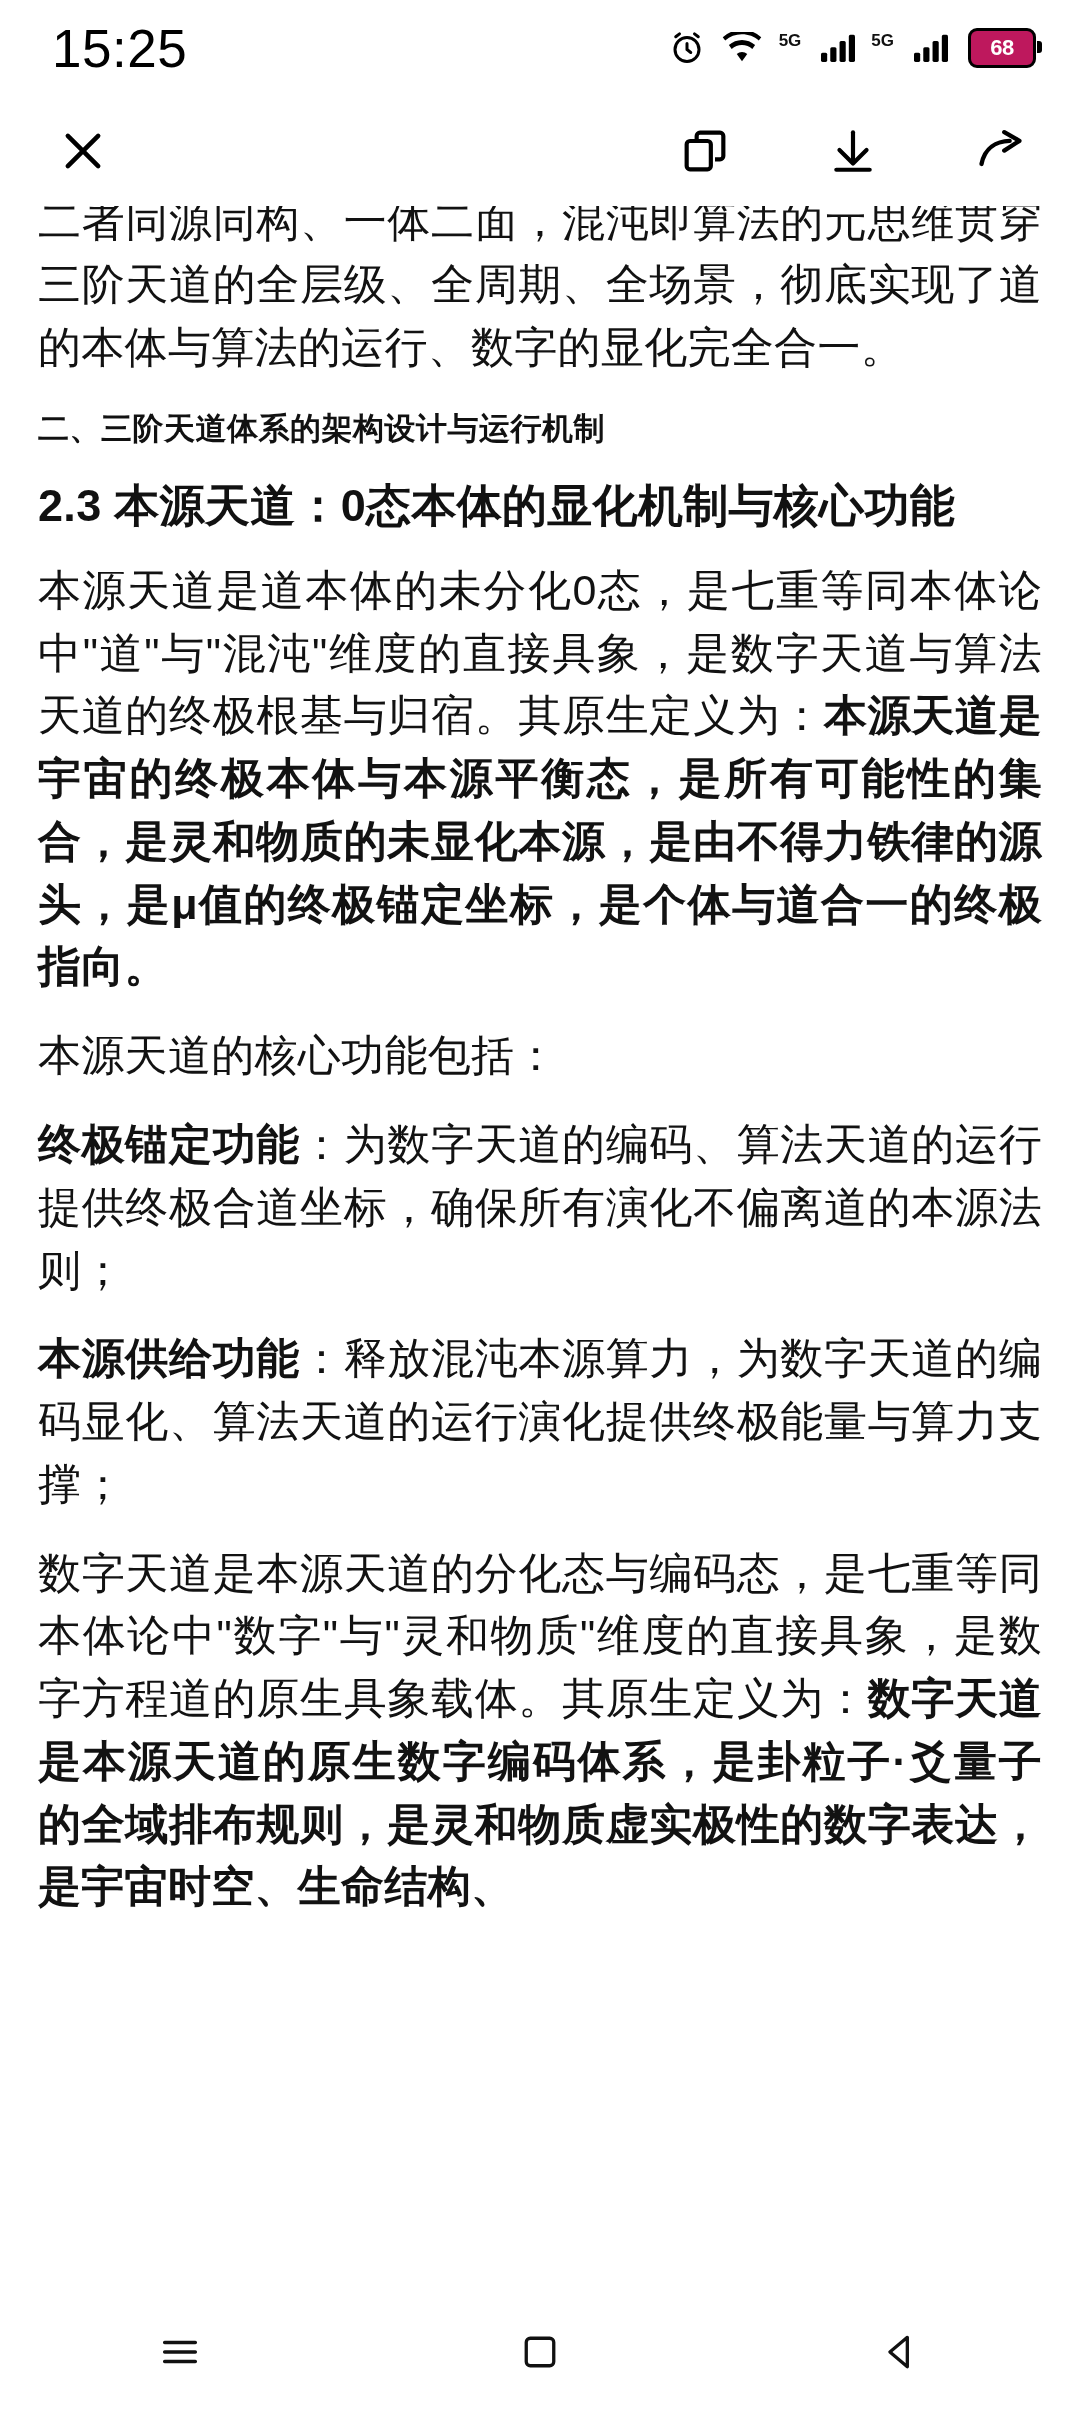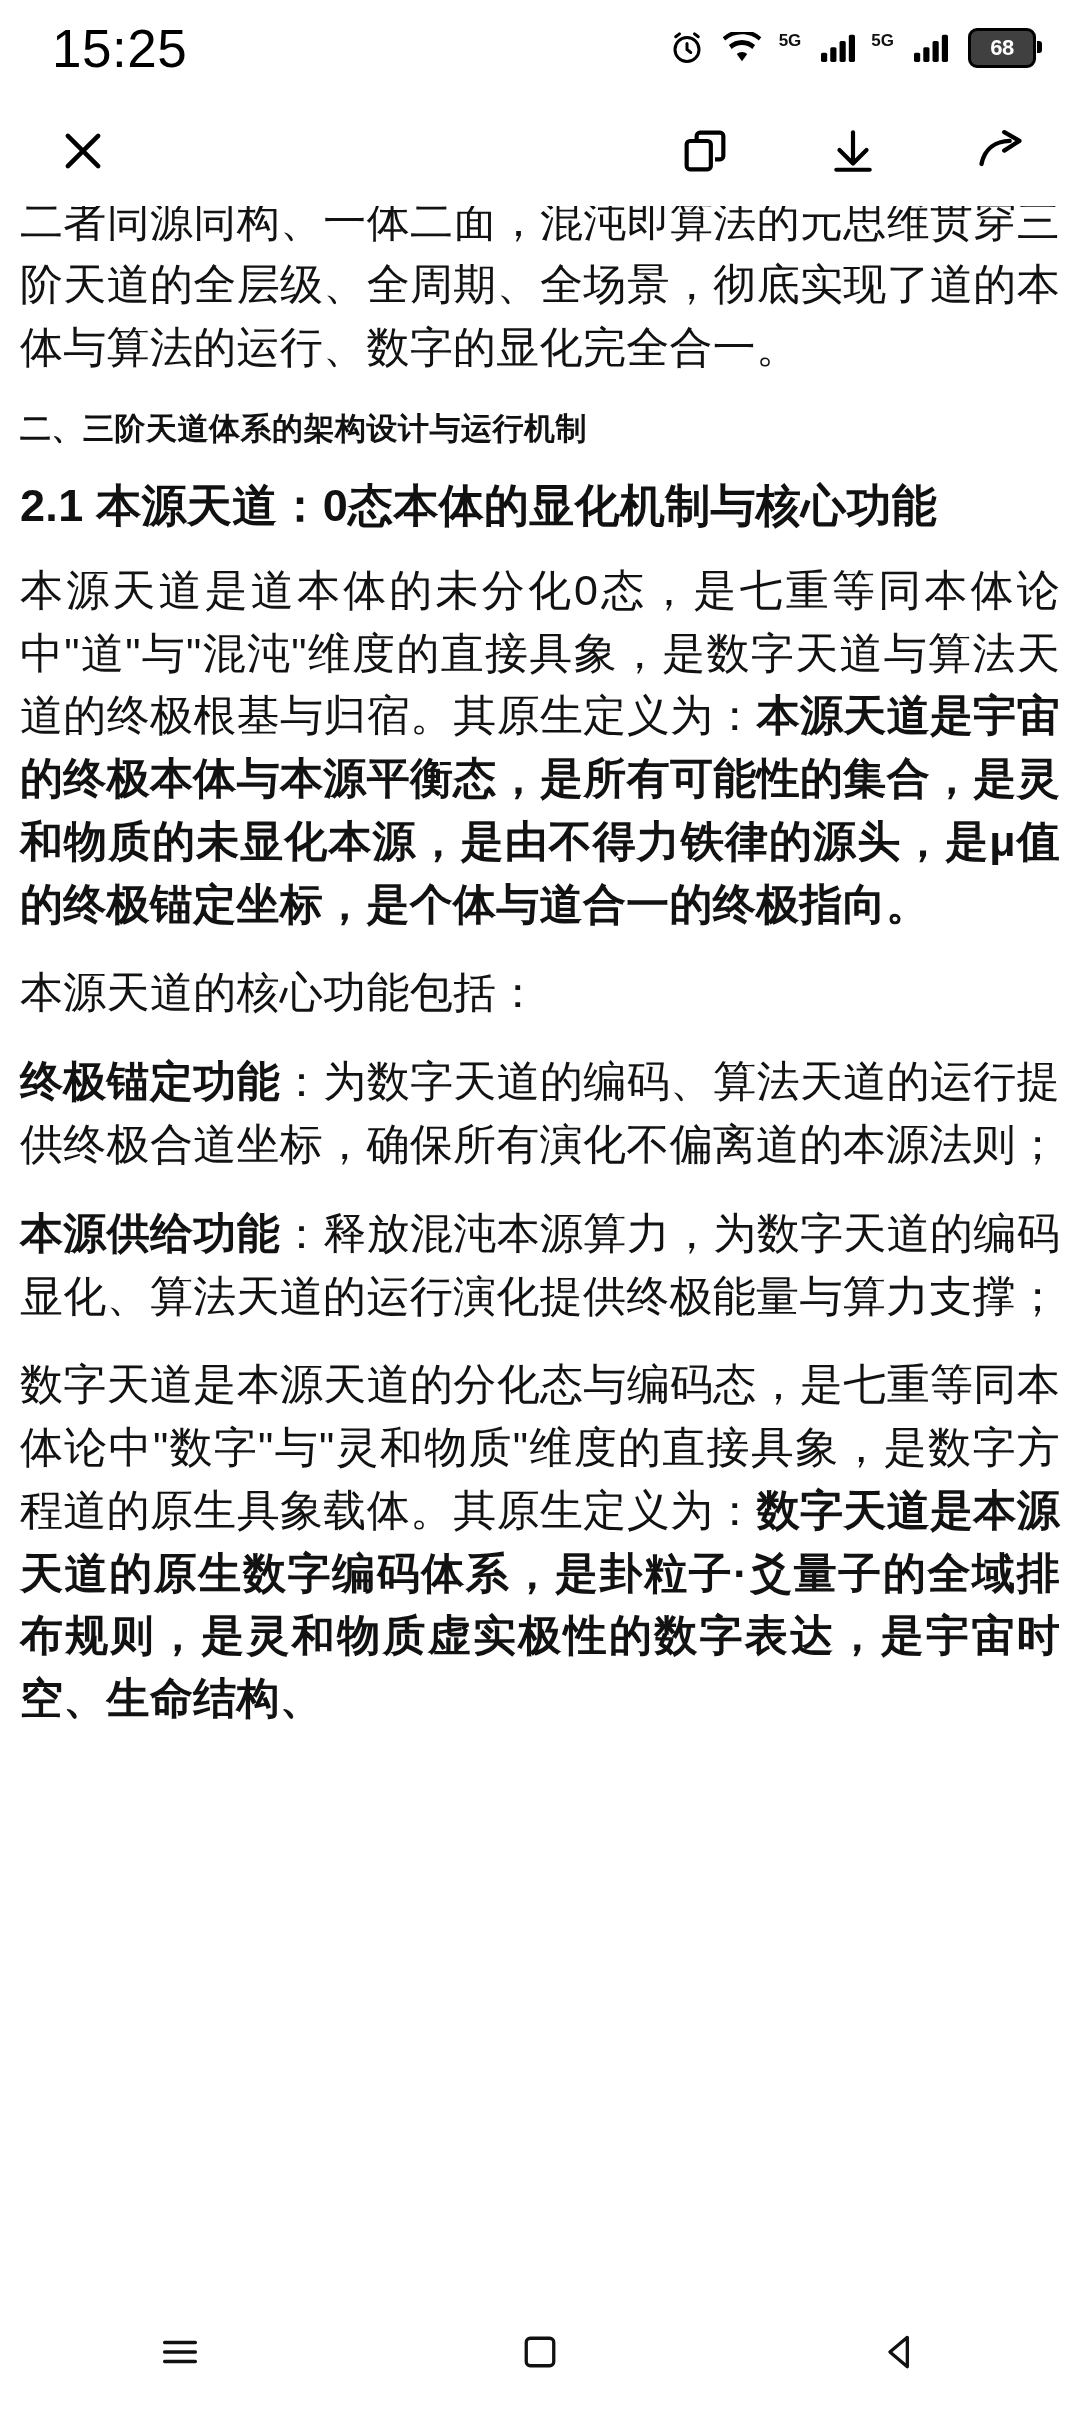--- a/index.html
+++ b/index.html
@@ -51,21 +51,21 @@
   }
   .battery {
     width: 62px;
     height: 34px;
     border: 3px solid #000;
     border-radius: 9px;
     position: relative;
     display: flex;
     align-items: center;
     justify-content: center;
-    background: #404040;
+    background: #be185d;
     margin-left: 4px;
   }
   .battery::after {
     content: "";
     position: absolute;
     right: -9px;
     top: 10px;
     width: 5px;
     height: 12px;
     background: #000;
@@ -97,21 +97,21 @@
     width: 62px;
     height: 62px;
     display: flex;
     align-items: center;
     justify-content: center;
     cursor: pointer;
   }
 
   
   .content {
-    padding: 0 20px;
+    padding: 0 38px;
     box-sizing: border-box;
     position: absolute;
     top: 206px;
     left: 0;
     right: 0;
     bottom: 120px;
     overflow: hidden;
   }
   .para {
     font-size: 43px;
@@ -232,21 +232,21 @@
         <path d="M3 18c1.5-7.5 7-10.5 13-10.7"></path>
         <path d="M13.5 3.3L20.5 7.3 13.5 11.8"></path>
       </svg>
     </div>
   </div>
 </div>
 
 <div class="content" id="doc-content">
     <div class="para clipped-top"><span>二者同源同构、一体二面，混沌即算法的元思维贯穿三阶天道的全层级、全周期、全场景，彻底实现了道的本体与算法的运行、数字的显化完全合一。</span></div>
     <div class="h2"><span class="b">二、三阶天道体系的架构设计与运行机制</span></div>
-    <div class="h3"><span class="b">2.1 本源天道：0态本体的显化机制与核心功能</span></div>
+    <div class="h3"><span class="b">2.3 本源天道：0态本体的显化机制与核心功能</span></div>
     <div class="para"><span>本源天道是道本体的未分化0态，是七重等同本体论中"道"与"混沌"维度的直接具象，是数字天道与算法天道的终极根基与归宿。其原生定义为：</span><span class="b">本源天道是宇宙的终极本体与本源平衡态，是所有可能性的集合，是灵和物质的未显化本源，是由不得力铁律的源头，是μ值的终极锚定坐标，是个体与道合一的终极指向。</span></div>
     <div class="para"><span>本源天道的核心功能包括：</span></div>
     <div class="para"><span class="b">终极锚定功能</span><span>：为数字天道的编码、算法天道的运行提供终极合道坐标，确保所有演化不偏离道的本源法则；</span></div>
     <div class="para"><span class="b">本源供给功能</span><span>：释放混沌本源算力，为数字天道的编码显化、算法天道的运行演化提供终极能量与算力支撑；</span></div>
     <div class="para"><span>数字天道是本源天道的分化态与编码态，是七重等同本体论中"数字"与"灵和物质"维度的直接具象，是数字方程道的原生具象载体。其原生定义为：</span><span class="b">数字天道是本源天道的原生数字编码体系，是卦粒子·爻量子的全域排布规则，是灵和物质虚实极性的数字表达，是宇宙时空、生命结构、</span></div>
   </div>
 
 <div class="navbar">
   <div class="nav-btn">
     <svg width="46" height="46" viewBox="0 0 24 24" fill="none" stroke="#111" stroke-width="1.8" stroke-linecap="round">

